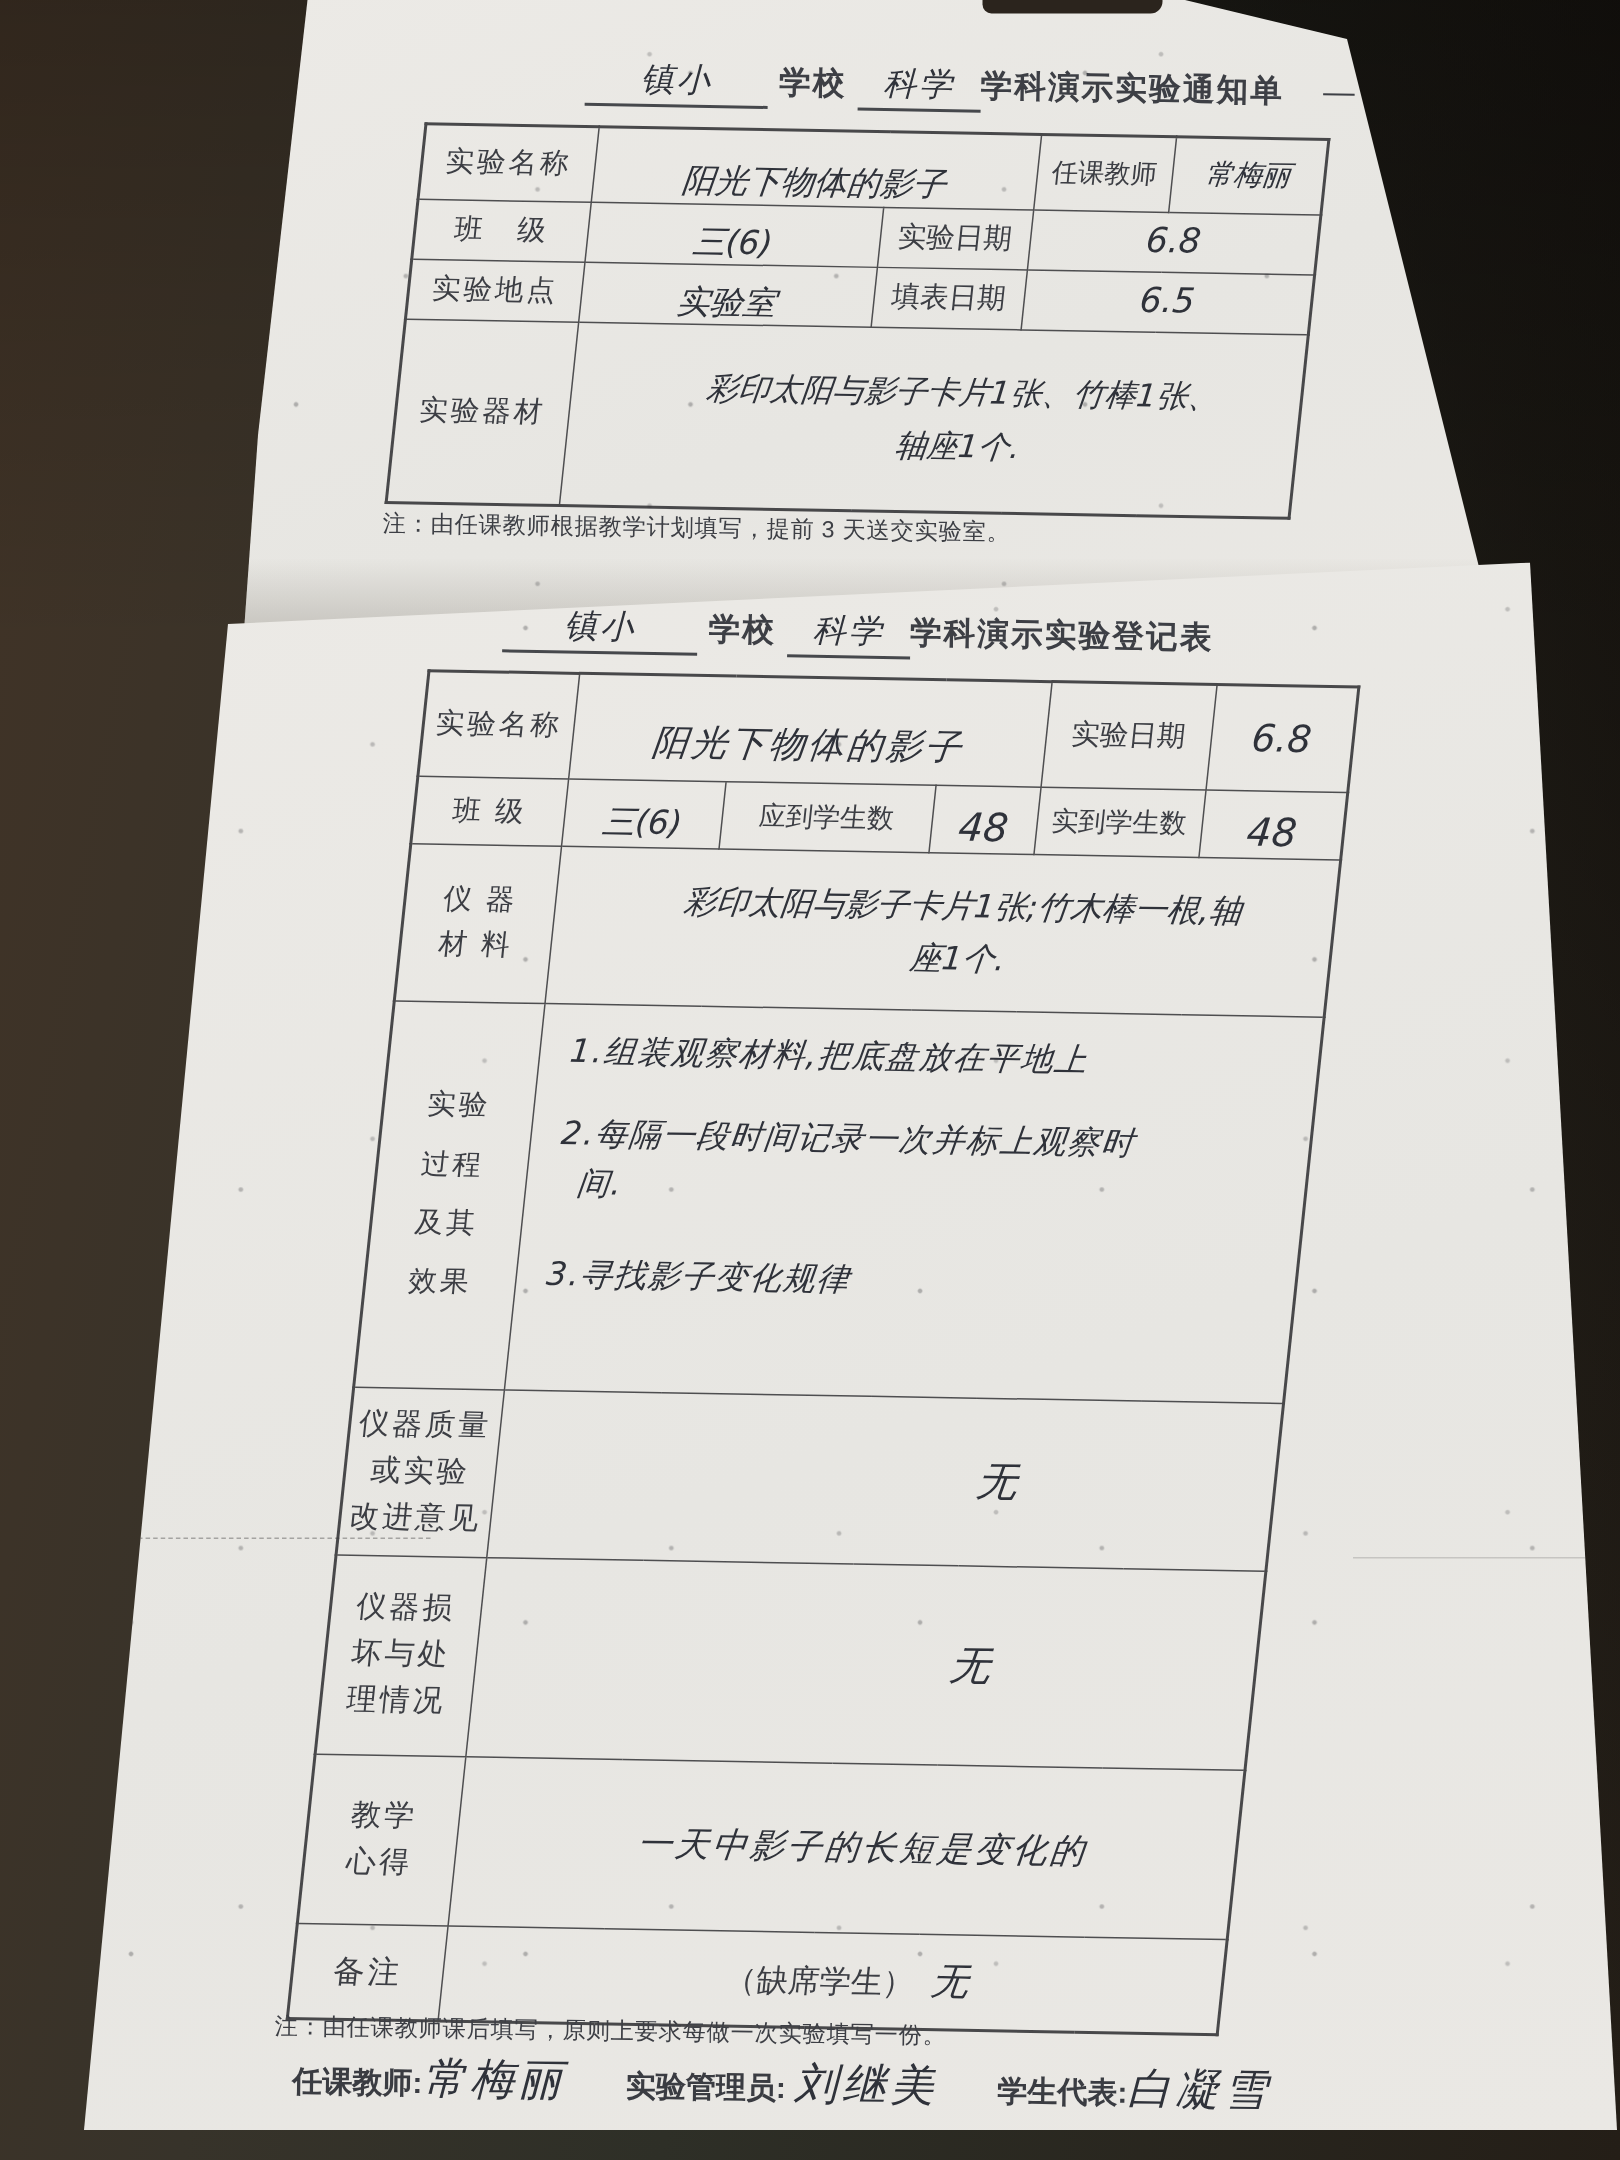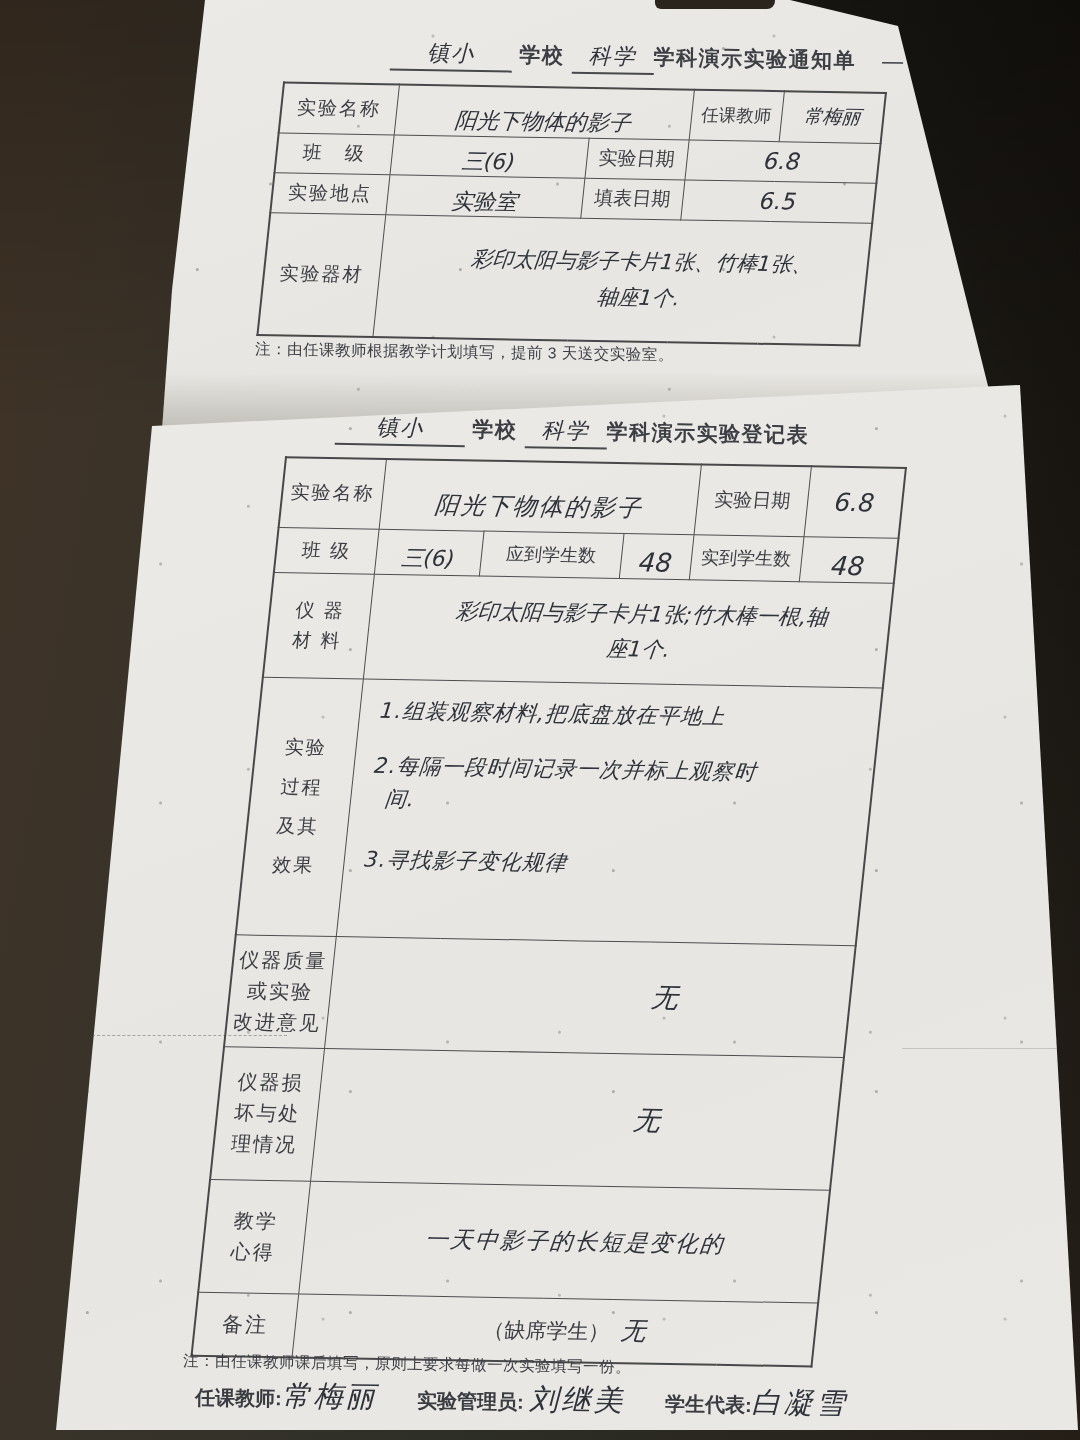--- a/index.html
+++ b/index.html
@@ -18,21 +18,21 @@
   .paper{position:absolute;background:linear-gradient(160deg,#eceae6 0%,#e7e6e2 55%,#eae8e4 100%);}
   .paper::after{content:"";position:absolute;inset:0;pointer-events:none;opacity:.55;
     background-image:
       radial-gradient(circle at 18% 22%, rgba(40,40,45,.55) 0 1px, transparent 2px),
       radial-gradient(circle at 67% 48%, rgba(40,40,45,.45) 0 1px, transparent 2px),
       radial-gradient(circle at 42% 77%, rgba(40,40,45,.5) 0 1px, transparent 2px),
       radial-gradient(circle at 83% 12%, rgba(40,40,45,.4) 0 1px, transparent 2px);
     background-size:263px 221px,311px 263px,287px 239px,341px 301px;}
   .paper1{left:150px;top:0;width:880px;height:458px;
     clip-path:polygon(55px 0px,640px 0px,748px 26px,856px 458px,10px 458px,22px 290px);}
-  .paper2{left:40px;top:380px;width:1040px;height:1050px;
+  .paper2{left:40px;top:370px;width:1040px;height:1050px;
     clip-path:polygon(112px 46px,980px 5px,1038px 1050px,16px 1050px);}
   .seam{position:absolute;left:0;right:0;top:372px;height:86px;
     background:linear-gradient(to bottom,rgba(95,88,75,0) 0%,rgba(95,88,75,.42) 100%);}
   .edge-smudge{position:absolute;left:505px;top:-3px;width:120px;height:12px;border-radius:0 0 8px 6px;background:#2b241d;}
 
   .title{position:absolute;color:#3d3f45;font-size:21px;letter-spacing:1.5px;white-space:nowrap;font-weight:bold;}
   .blank{display:inline-block;border-bottom:2px solid #46484c;text-align:center;padding:0 6px 1px 6px;}
   .hw{font-family:"DejaVu Sans",sans-serif;font-style:italic;color:#2f323a;font-weight:normal;}
   .title .hw{font-size:22px;letter-spacing:2px;}
   .title-dash{margin-left:26px;font-weight:normal;}

